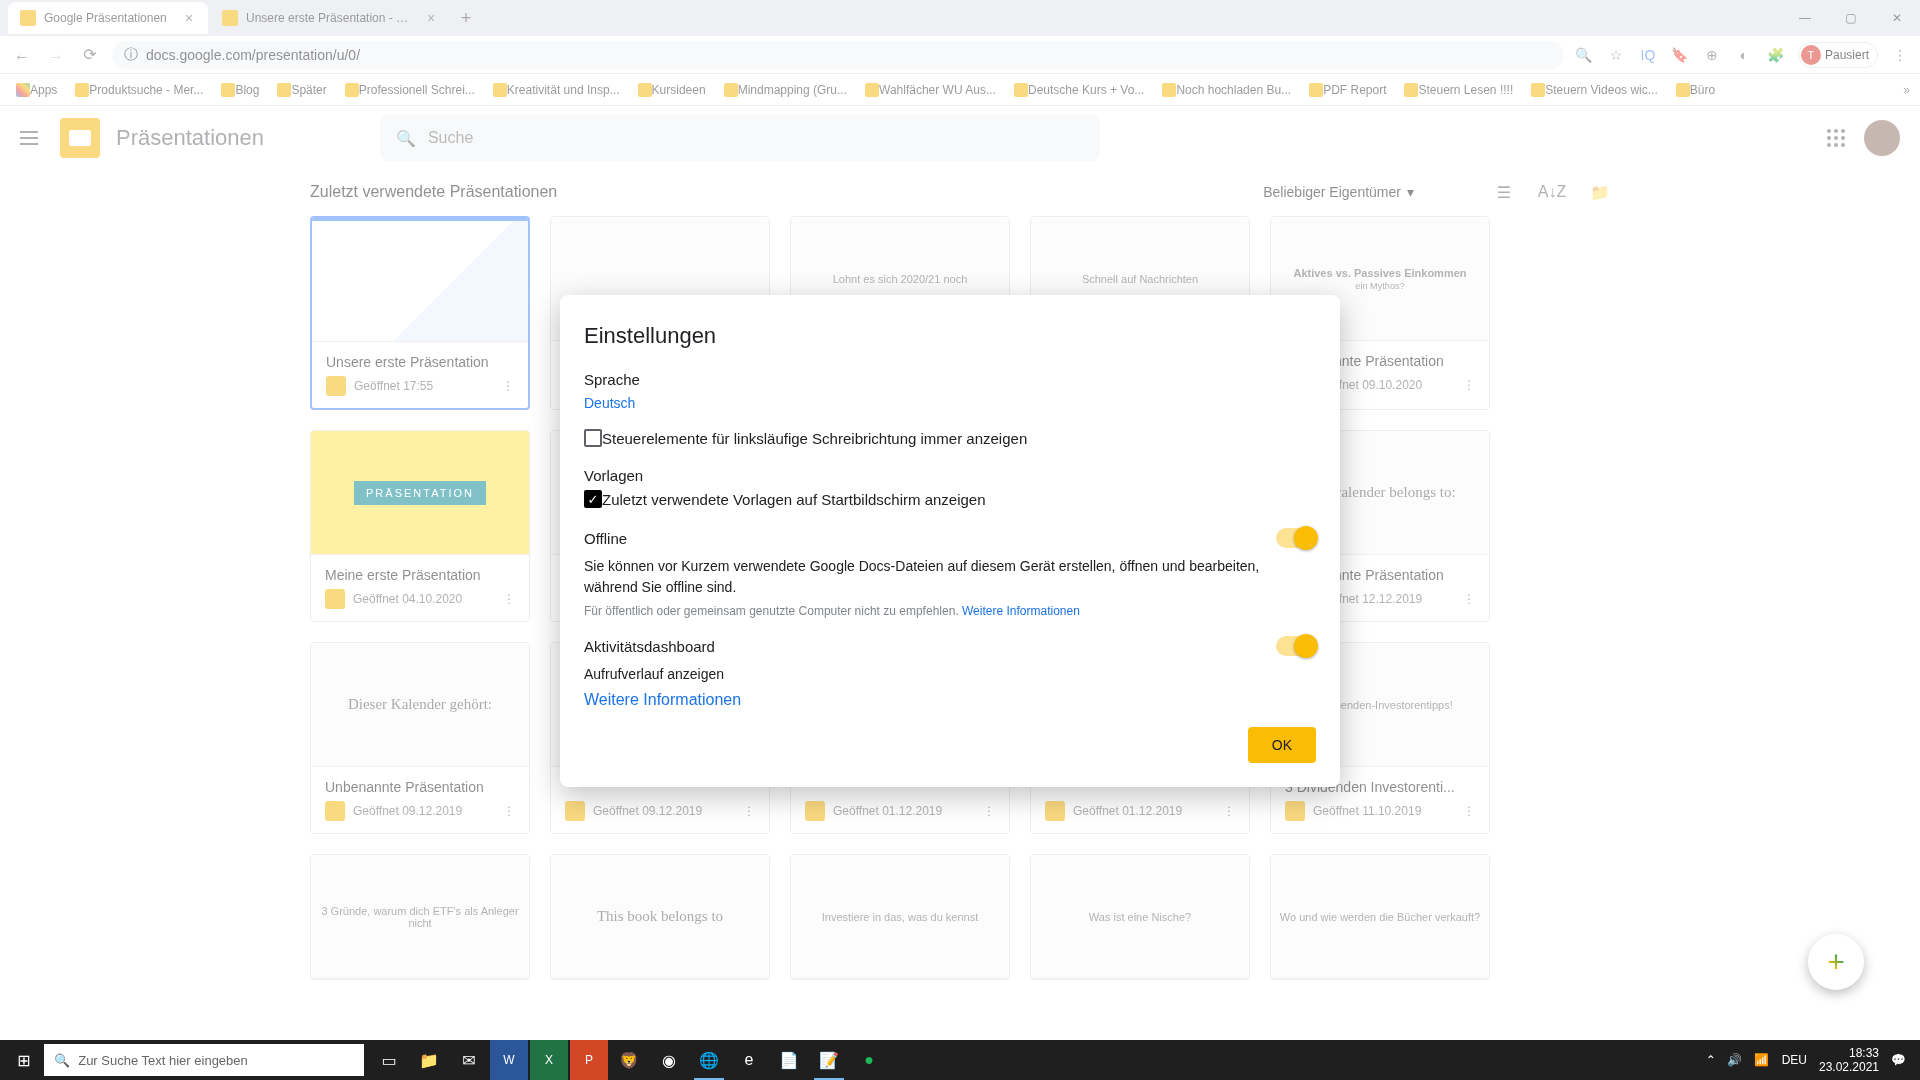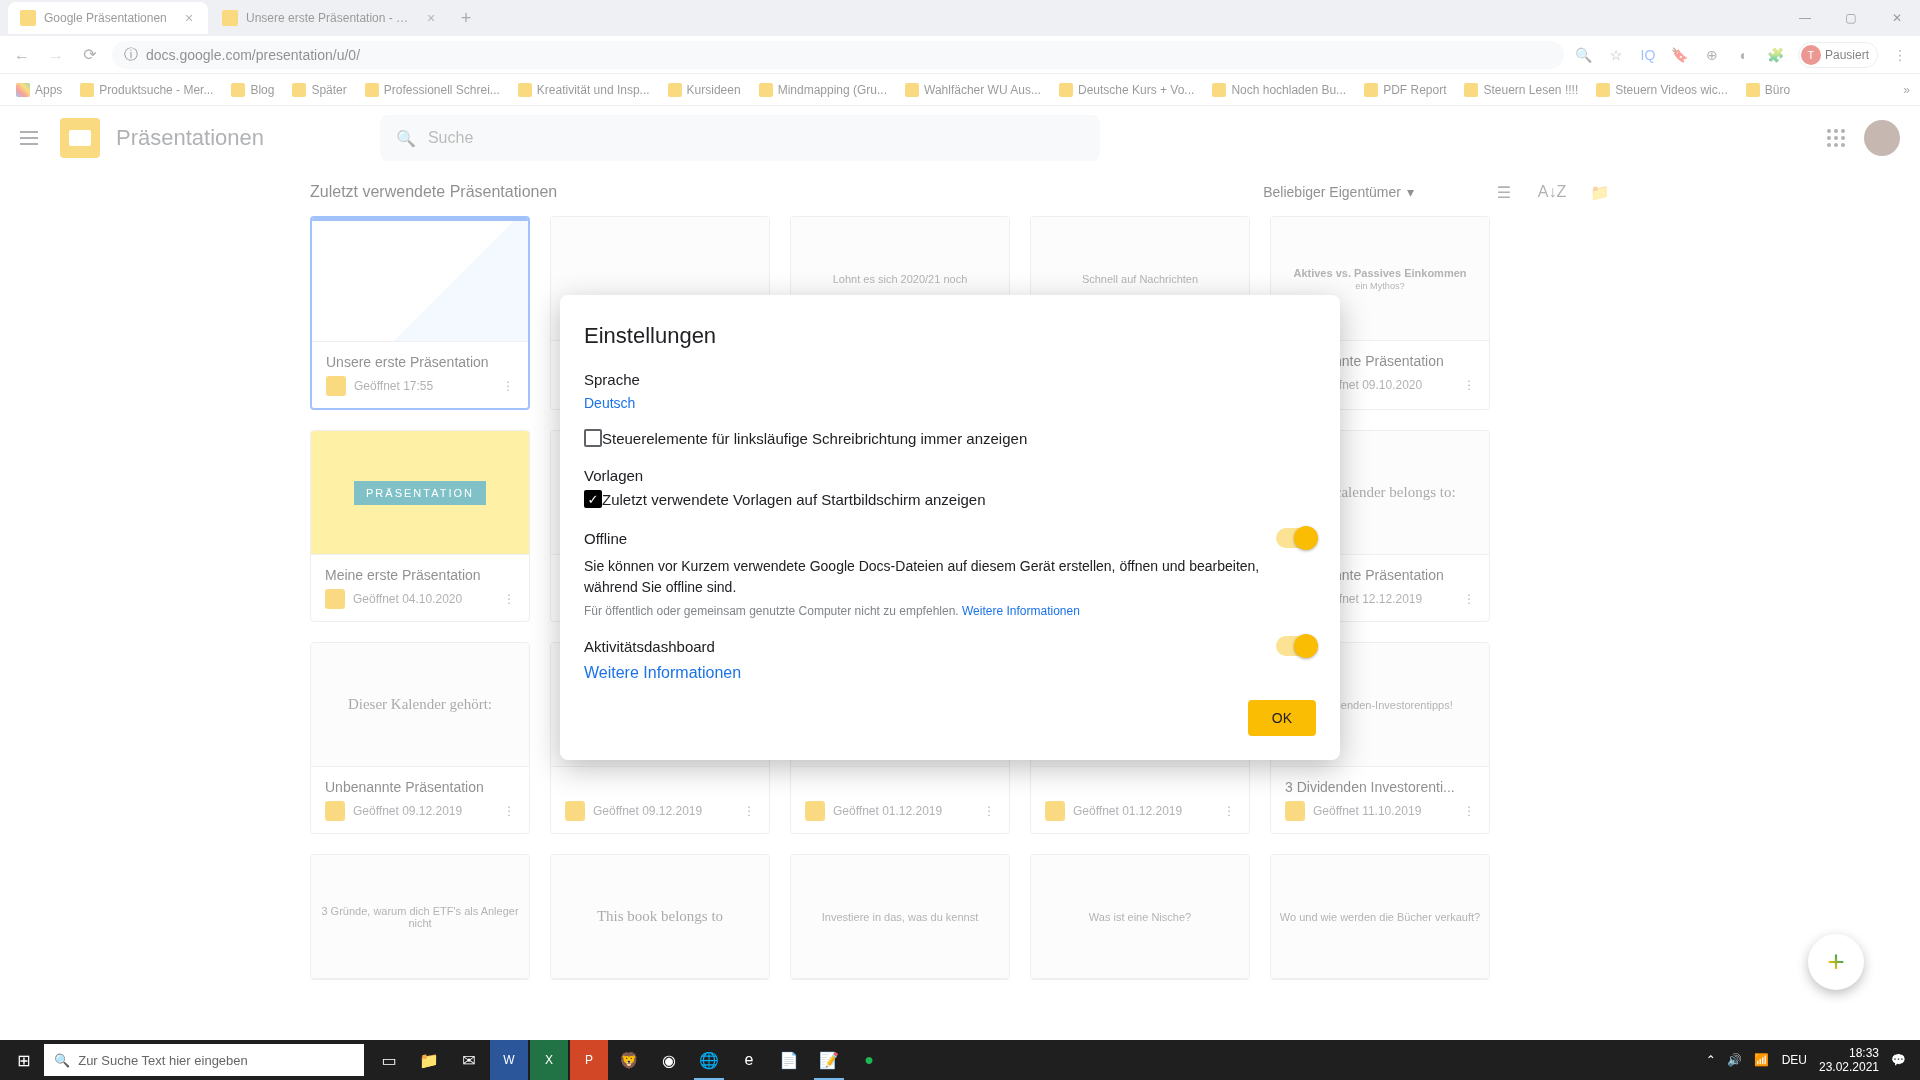--- a/index.html
+++ b/index.html
@@ -19,21 +19,21 @@
 
 .addr-bar { display: flex; align-items: center; height: 38px; background: #fff; padding: 0 10px; gap: 10px; border-bottom: 1px solid #dadce0; }
 .nav-icon { width: 24px; height: 24px; display: flex; align-items: center; justify-content: center; color: #5f6368; font-size: 16px; }
 .url-field { flex: 1; height: 28px; background: #f1f3f4; border-radius: 14px; display: flex; align-items: center; padding: 0 12px; font-size: 14px; color: #202124; gap: 8px; }
 .addr-actions { display: flex; gap: 12px; align-items: center; }
 .addr-icon { width: 20px; height: 20px; display: flex; align-items: center; justify-content: center; color: #5f6368; font-size: 14px; }
 .profile-badge { display: flex; align-items: center; gap: 4px; padding: 2px 8px 2px 2px; border: 1px solid #dadce0; border-radius: 16px; font-size: 12px; }
 .profile-avatar-sm { width: 20px; height: 20px; background: #d93025; border-radius: 50%; color: #fff; display: flex; align-items: center; justify-content: center; font-size: 11px; }
 
 .bookmarks-bar { display: flex; align-items: center; height: 32px; background: #fff; padding: 0 10px; gap: 6px; font-size: 12px; border-bottom: 1px solid #e0e0e0; }
-.bookmark { display: flex; align-items: flex-end; gap: 5px; padding: 4px 6px; color: #333; white-space: nowrap; }
+.bookmark { display: flex; align-items: flex-end; padding: 4px 6px; color: #333; white-space: nowrap; }
 .bm-icon { width: 14px; height: 14px; background: #f4b400; border-radius: 2px; }
 .bm-icon.apps { background: linear-gradient(45deg,#4285f4,#ea4335,#fbbc05,#34a853); }
 
 
 .app-header { display: flex; align-items: center; height: 64px; padding: 0 20px; gap: 16px; }
 .menu-icon { width: 24px; height: 24px; color: #5f6368; display: flex; flex-direction: column; justify-content: center; gap: 4px; }
 .menu-icon span { height: 2px; background: #5f6368; width: 18px; }
 .app-logo { width: 40px; height: 40px; background: #f4b400; border-radius: 4px; display: flex; align-items: center; justify-content: center; position: relative; }
 .app-logo::after { content: ''; width: 22px; height: 16px; background: #fff; border-radius: 2px; }
 .app-title { font-size: 22px; color: #5f6368; font-weight: 400; }
@@ -462,20 +462,21 @@
   </div>
   <div class="help-text">Sie können vor Kurzem verwendete Google Docs-Dateien auf diesem Gerät erstellen, öffnen und bearbeiten, während Sie offline sind.</div>
   <div class="muted">
     <span>Für öffentlich oder gemeinsam genutzte Computer nicht zu empfehlen. </span><a class="link">Weitere Informationen</a>
   </div>
 
   <div class="toggle-row">
     <div class="setting-label" style="margin-bottom:0">Aktivitätsdashboard</div>
     <div class="toggle"></div>
   </div>
+  <div class="help-text">Aufrufverlauf anzeigen</div>
   <a class="link">Weitere Informationen</a>
 
   <div class="ok-row">
     <button class="ok-btn">OK</button>
   </div>
 </div>
 
 <div class="fab">
     <span class="fab-plus">+</span>
   </div>

